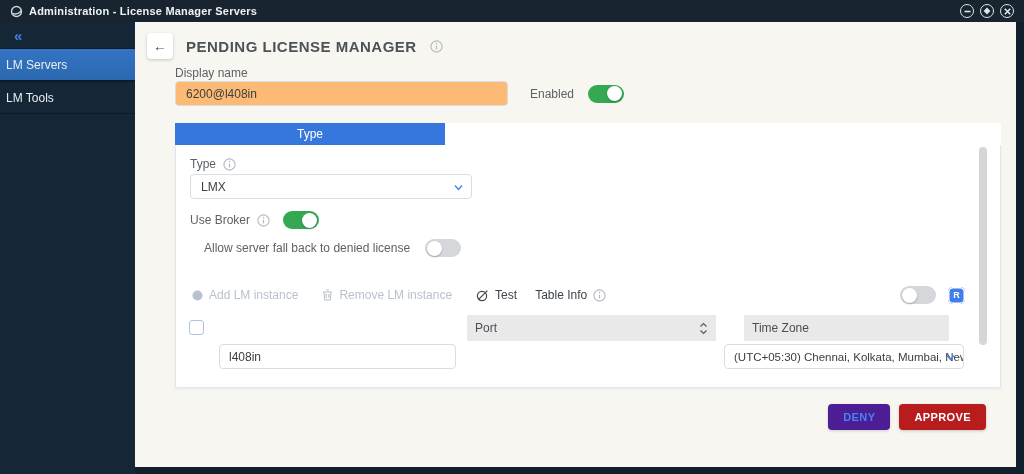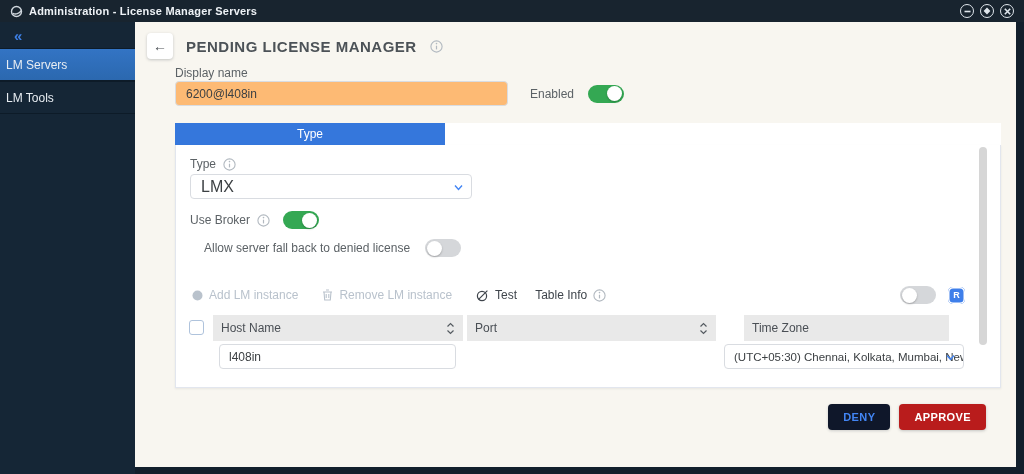--- a/index.html
+++ b/index.html
@@ -51,21 +51,21 @@
   
   .tabbar { position:absolute; left:40px; top:101px; width:826px; height:22px; background:#fff; display:flex; }
   .tab { width:270px; height:22px; background:#3577dc; color:#fff; font-size:12px;
          display:flex; align-items:center; justify-content:center; cursor:pointer; }
   .panel { position:absolute; left:40px; top:123px; width:826px; height:243px; background:#fff;
            border:1px solid #e2e6ee; border-top:none; box-shadow:0 1px 2px rgba(40,50,60,.08); }
 
   .lblrow { display:flex; align-items:center; gap:7px; }
   .type-label-row { position:absolute; left:14px; top:12px; }
   .select { position:absolute; background:#fff; border:1px solid #d9dce1; border-radius:4px; height:25px;
-            font-size:16px; color:#3c4043; display:flex; align-items:center; padding:0 26px 0 10px; cursor:pointer;
+            font-size:12px; color:#3c4043; display:flex; align-items:center; padding:0 26px 0 10px; cursor:pointer;
             white-space:nowrap; overflow:hidden; }
   .type-select { left:14px; top:29px; width:282px; }
   .select .chev { position:absolute; right:7px; top:7px; }
 
   .broker-row { position:absolute; left:14px; top:66px; }
   .fallback-row { position:absolute; left:28px; top:94px; }
 
   
   .inst-toolbar { position:absolute; left:16px; right:35px; top:141px; display:flex; align-items:center; }
   .tool-btn { display:flex; align-items:center; gap:6px; font-size:12px; cursor:pointer; }
@@ -93,21 +93,21 @@
   .cell-port { left:295px; width:230px; }
   .cell-tz   { left:548px; top:199px; width:240px; font-size:11.5px; padding-right:24px; }
 
   .vscroll-thumb { position:absolute; right:13px; top:2px; width:8px; height:198px; background:#d6d6d6;
                    border-radius:4px; cursor:pointer; }
 
   
   .actions { position:absolute; right:30px; top:382px; display:flex; gap:9px; }
   .btn { height:26px; border:none; border-radius:4px; font-size:11px; font-weight:bold; letter-spacing:.4px;
          padding:0 15px; cursor:pointer; font-family:"Liberation Sans", sans-serif; }
-  .btn-deny { background:#0f172a; color:#4285f4; box-shadow:0 1px 3px rgba(40,50,60,.2); }
+  .btn-deny { background:#4c1d95; color:#4285f4; box-shadow:0 1px 3px rgba(40,50,60,.2); }
   .btn-approve { background:#b91c1c; color:#fff; box-shadow:0 1px 3px rgba(40,50,60,.25); }
 </style>
 </head>
 <body>
 
 <div class="stage">
 
   <div class="titlebar">
     <svg class="app-icon" viewBox="0 0 14 14">
       <circle cx="7" cy="7" r="5.4" fill="none" stroke="#cfd6dd" stroke-width="1.5"></circle>
@@ -236,26 +236,20 @@
         <div class="toolbar-right">
           <span class="toggle off">
               <span class="knob"></span>
             </span>
           <span class="r-badge">R</span>
         </div>
       </div>
 
       <span class="row-checkbox"></span>
 
-      <div class="thead-block th-1">
-        <span>Host Name</span>
-        <svg class="sort-ico" width="9" height="13" viewBox="0 0 9 13">
-          <path d="M1.5 4.5 L4.5 1.5 L7.5 4.5 M1.5 8.5 L4.5 11.5 L7.5 8.5" fill="none" stroke="#555b61" stroke-width="1.2"></path>
-        </svg>
-      </div>
       <div class="thead-block th-2">
         <span>Port</span>
         <svg class="sort-ico" width="9" height="13" viewBox="0 0 9 13">
           <path d="M1.5 4.5 L4.5 1.5 L7.5 4.5 M1.5 8.5 L4.5 11.5 L7.5 8.5" fill="none" stroke="#555b61" stroke-width="1.2"></path>
         </svg>
       </div>
       <div class="thead-block th-3">
         <span>Time Zone</span>
       </div>
 

